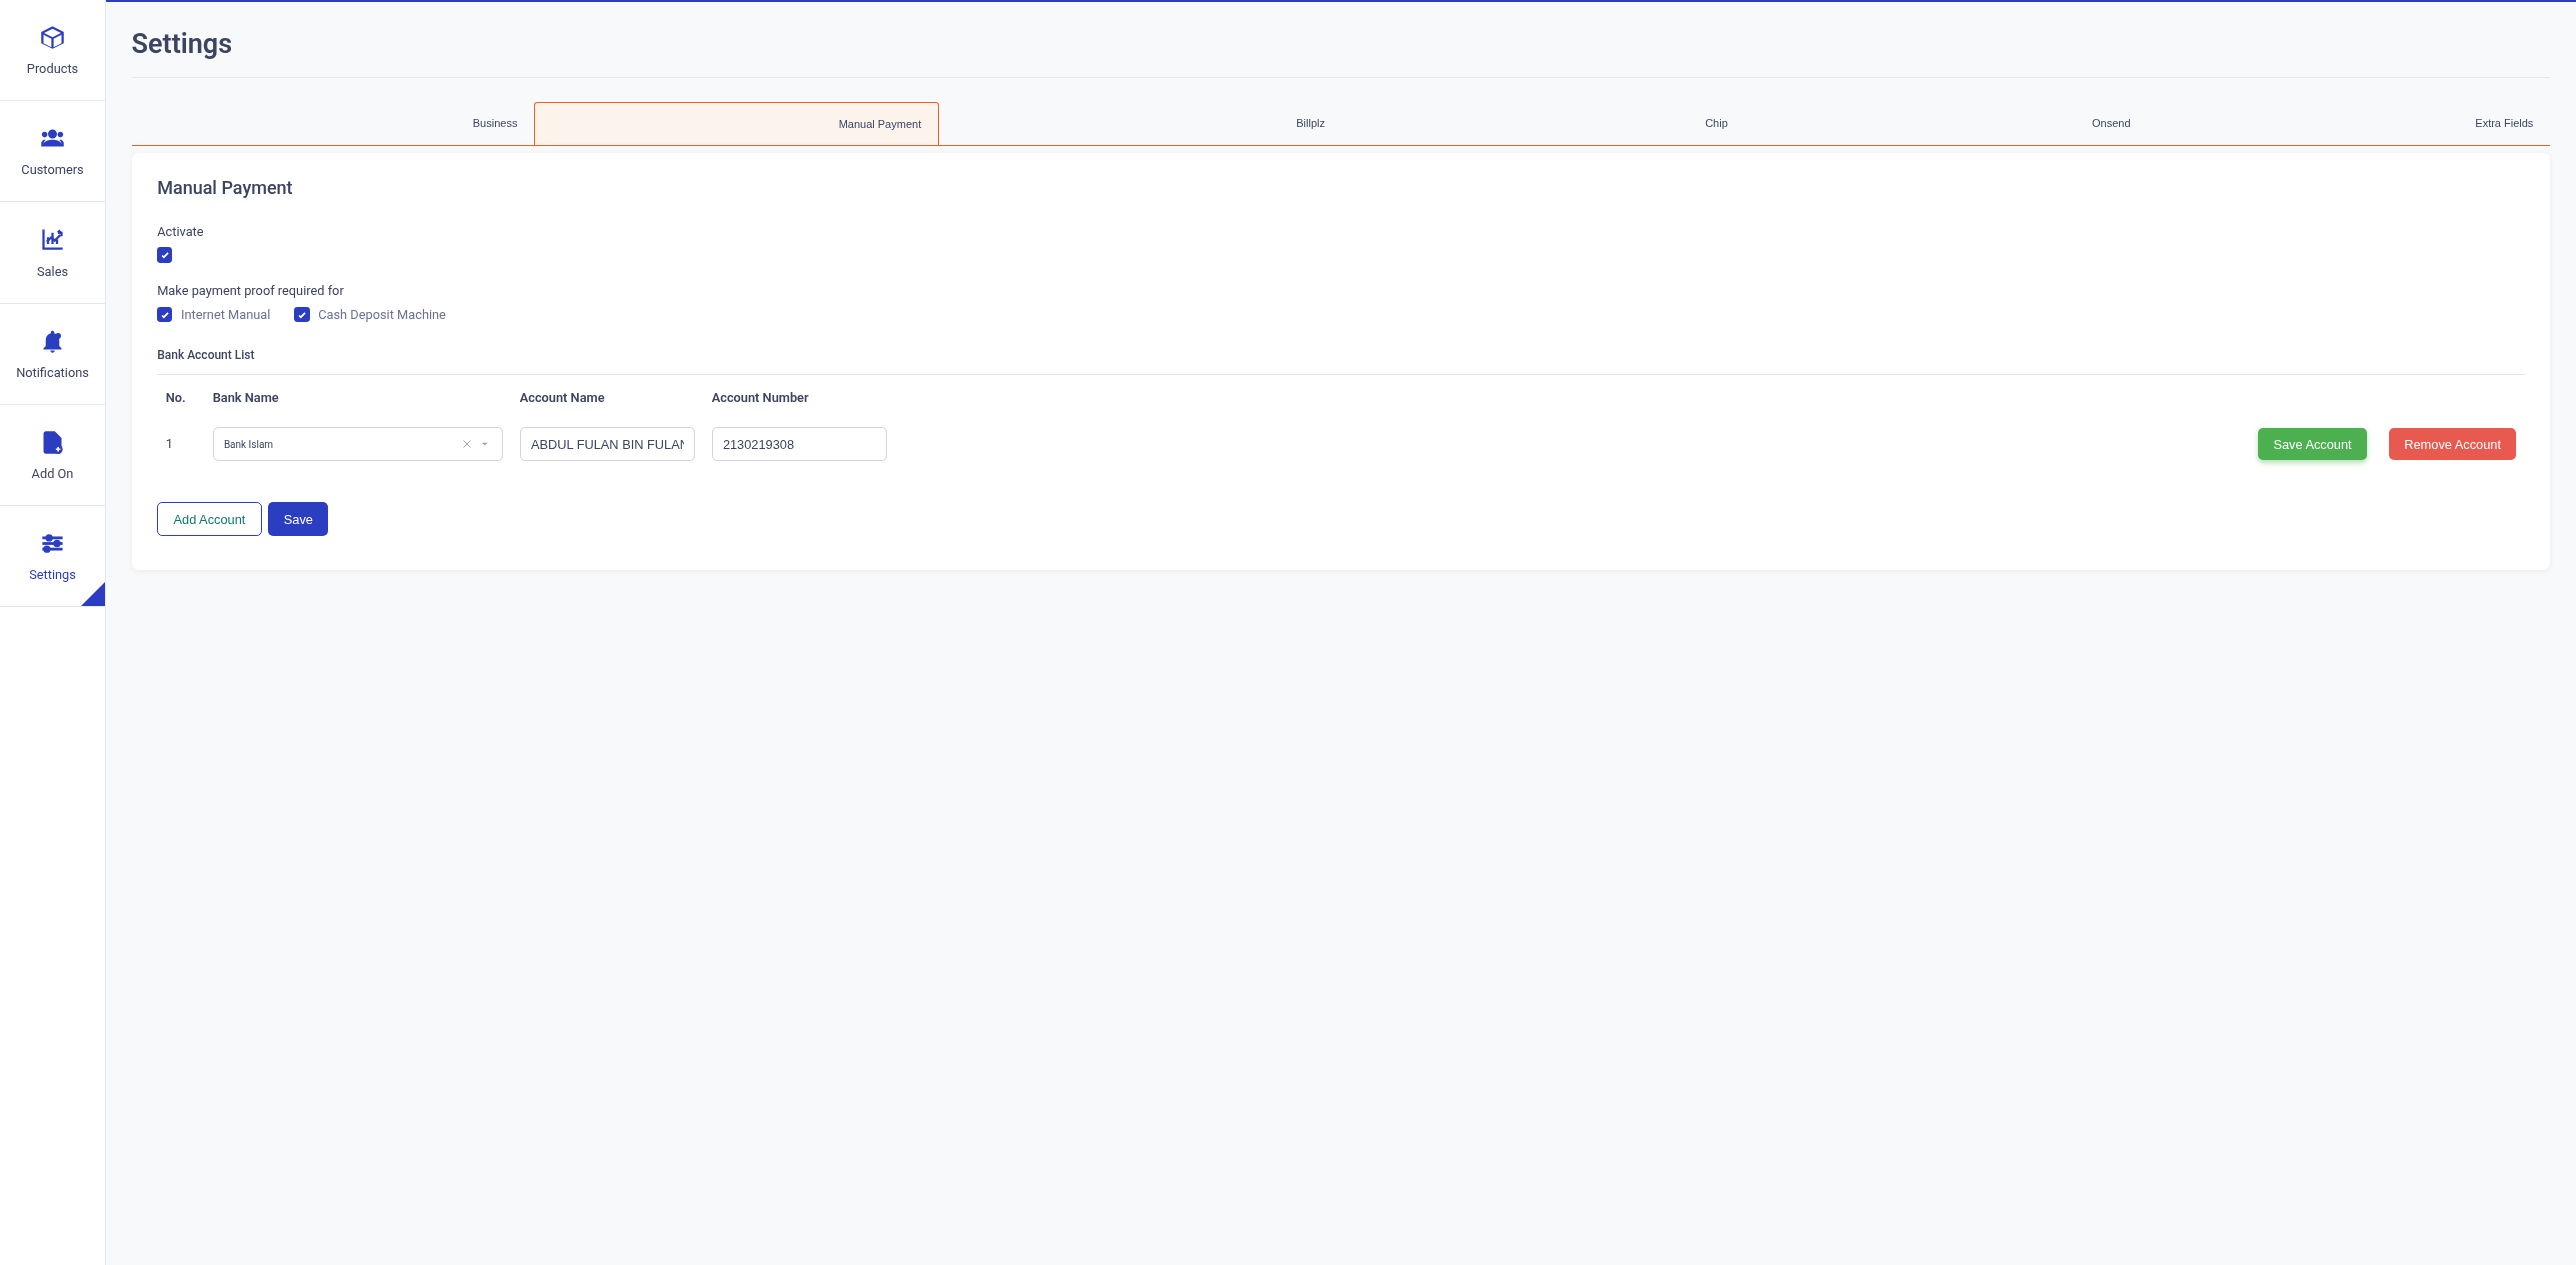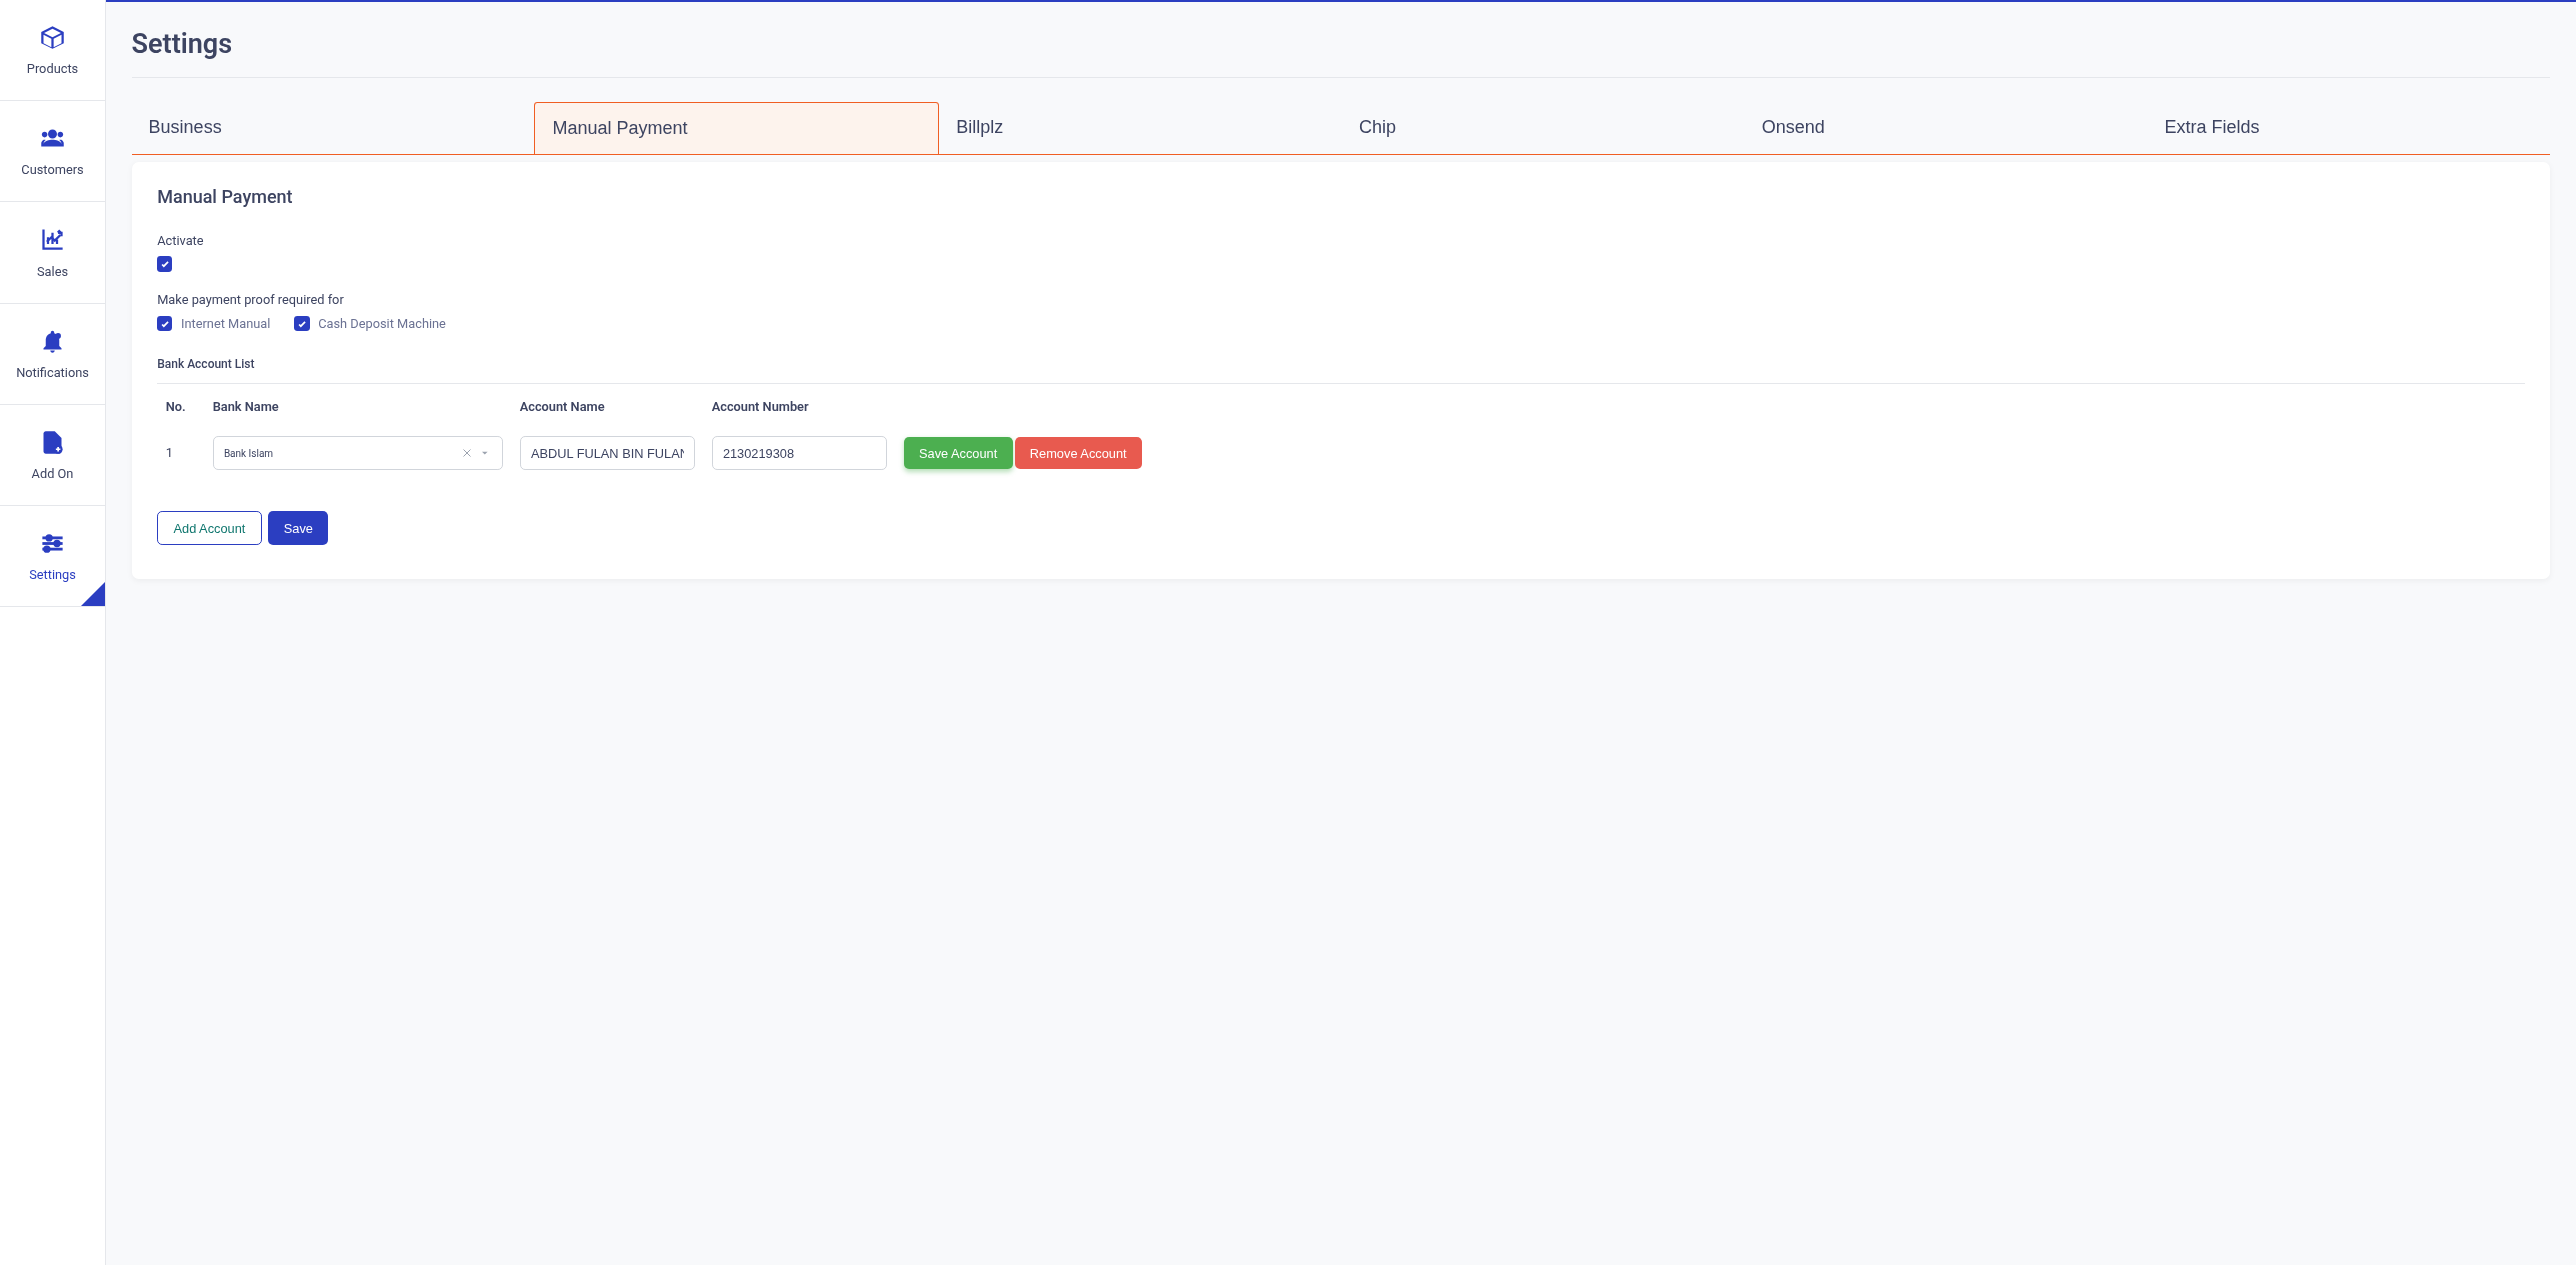--- a/index.html
+++ b/index.html
@@ -87,22 +87,22 @@
     }
     
     .tabs {
       display: flex;
       border-bottom: 0.9px solid #f05e23;
     }
     
     .tab {
       flex: 1;
       padding: 15.3px 17px;
-      text-align: left;
-      font-size: 18px;
+      text-align: right;
+      font-size: 11px;
       color: #3d4461;
       cursor: pointer;
       background: transparent;
       border: none;
     }
     
     .tab.active {
       background: #fdf3ed;
       border: 0.9px solid #f05e23;
       border-bottom: none;
@@ -242,21 +242,22 @@
       border-radius: 5.1px;
       padding: 8.5px 10.2px;
       font-size: 12.8px;
       color: #3d4461;
       height: 34px;
       background: #fff;
     }
     
     .action-buttons {
       display: flex;
-      gap: 2px;
+      gap: 22px;
+      justify-content: flex-end;
     }
     
     .btn {
       padding: 8.5px 15.3px;
       border-radius: 5.1px;
       font-size: 12.8px;
       cursor: pointer;
       border: none;
       white-space: nowrap;
     }

